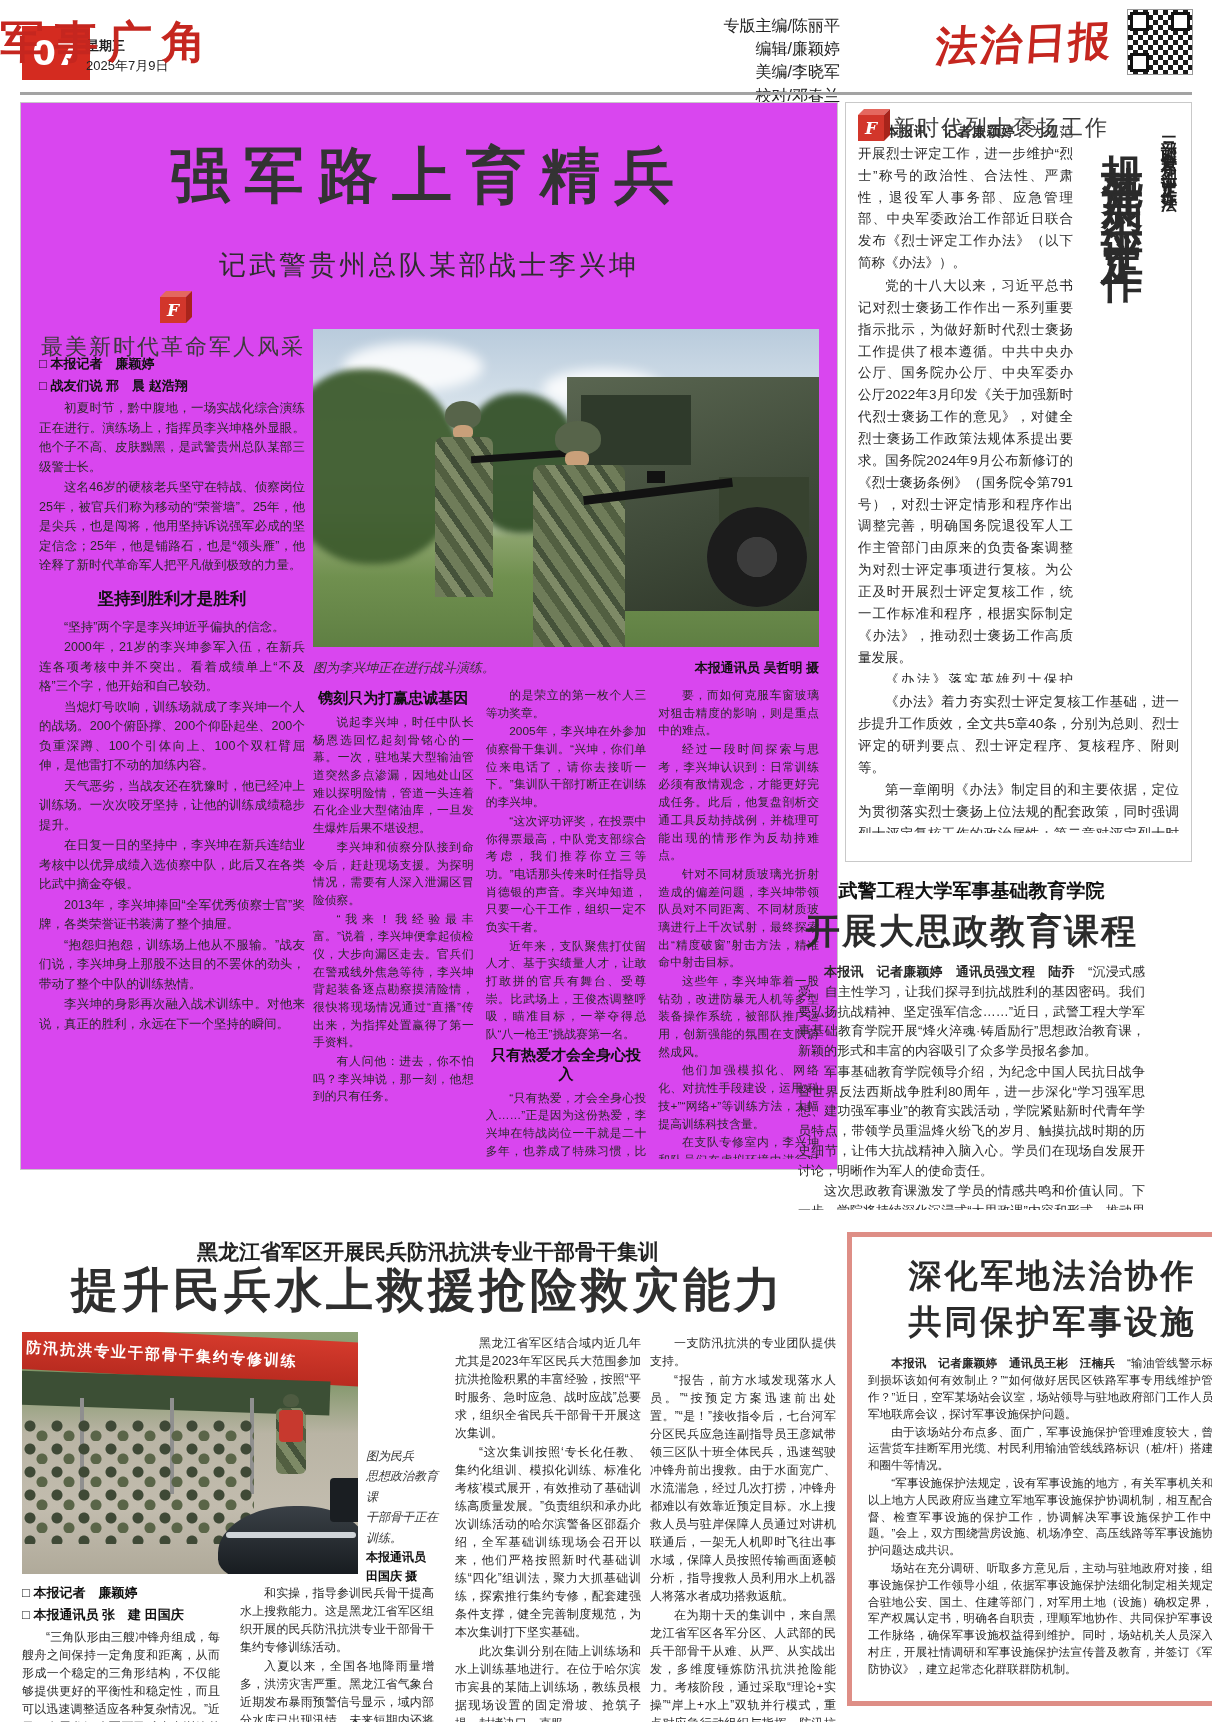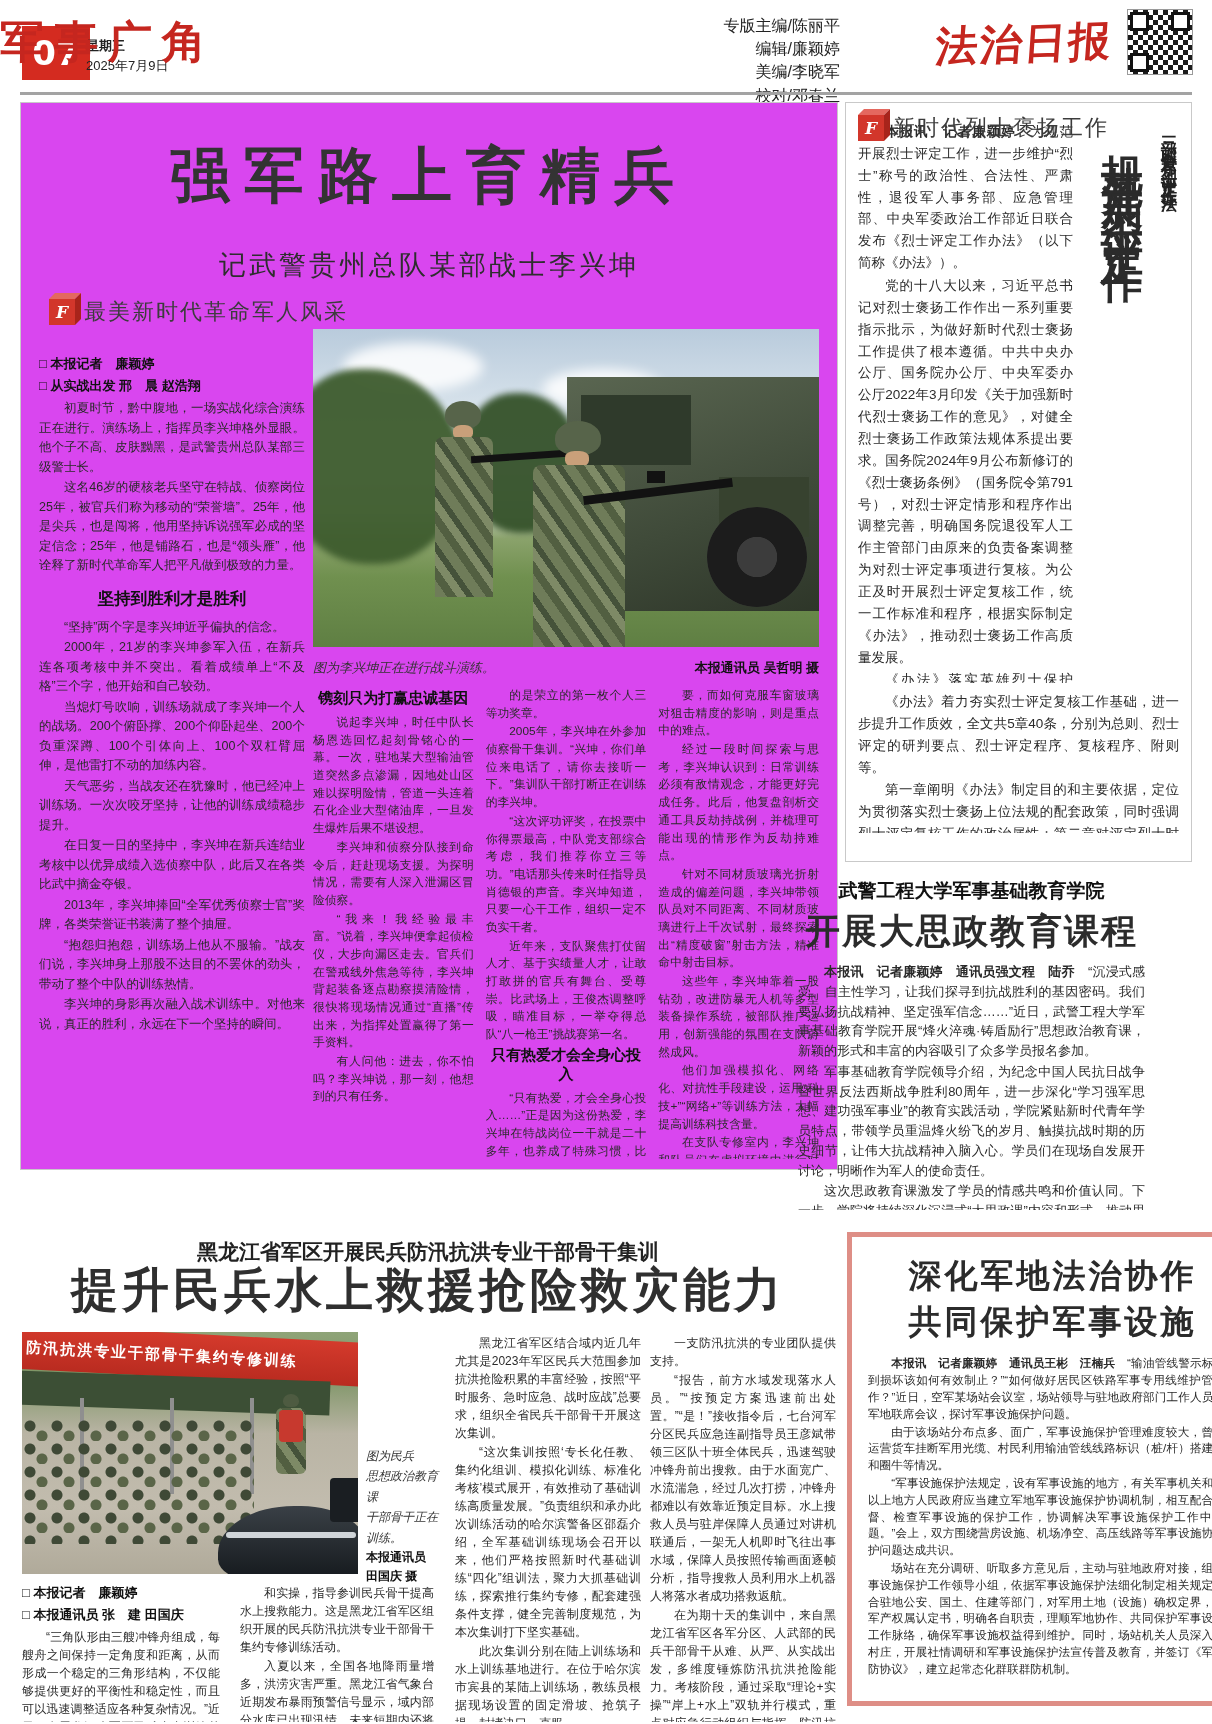--- a/index.html
+++ b/index.html
@@ -37,21 +37,21 @@
            font:700 60px/1 "DejaVu Sans",sans-serif;letter-spacing:14px;}
   .main-deck{position:absolute;left:0;top:144px;width:100%;text-align:center;color:#2e2e2e;
              font-size:27px;font-weight:500;letter-spacing:3px;}
   .badge{position:absolute;display:flex;align-items:center;gap:9px;}
   .badge .txt{font-size:22px;color:#3c3c3c;letter-spacing:2px;}
   .fcube{width:26px;height:26px;background:#d2362b;display:inline-block;position:relative;}
   .fcube .ftop{position:absolute;left:3px;top:-6px;width:26px;height:6px;background:#e4685f;transform:skewX(-45deg);}
   .fcube .fside{position:absolute;right:-6px;top:-3px;width:6px;height:26px;background:#a8241b;transform:skewY(-45deg);}
   .fcube .fletter{position:absolute;inset:0;color:#fff;font:700 italic 17px/26px "DejaVu Serif",serif;text-align:center;}
   .fcube .fletter::after{content:"F";}
-  .main-badge{left:28px;top:194px;}
+  .main-badge{left:20px;top:194px;flex-direction:column;}
   .leftcol{position:absolute;left:18px;top:252px;width:266px;height:792px;}
   .photo1{position:absolute;left:292px;top:226px;width:506px;height:318px;overflow:hidden;
           background:linear-gradient(180deg,#b9cbdc 0%,#dde7ee 30%,#e9eef1 45%,#c9d3c2 58%,#8aa26b 66%,#70904f 78%,#5f7f43 100%);}
   .cloud{position:absolute;background:rgba(255,255,255,.85);border-radius:50%;filter:blur(6px);}
   .treeblob{position:absolute;border-radius:45% 55% 50% 50%;filter:blur(3px);opacity:.95;}
   .vehicle{position:absolute;right:0;top:48px;width:252px;height:234px;
            background:linear-gradient(160deg,#5a6651,#3f4a39 60%,#2e3629);}
   .vehicle .panel{position:absolute;left:14px;top:18px;width:110px;height:70px;background:#2f3a2b;}
   .vehicle .panel2{position:absolute;right:10px;top:100px;width:90px;height:60px;background:#37422f;}
   .wheel{position:absolute;right:12px;bottom:4px;width:100px;height:100px;border-radius:50%;
@@ -159,21 +159,21 @@
     <span class="fcube">
         <i class="ftop"></i>
         <i class="fside"></i>
         <b class="fletter"></b>
       </span>
     <span class="txt">最美新时代革命军人风采</span>
   </div>
 
   <div class="leftcol clip">
     <div class="byline">□ 本报记者　廉颖婷</div>
-    <div class="byline">□ 从实战出发 邢　晨 赵浩翔</div>
+    <div class="byline">□ 战友们说 邢　晨 赵浩翔</div>
     <div>
         <p class="para">初夏时节，黔中腹地，一场实战化综合演练正在进行。演练场上，指挥员李兴坤格外显眼。他个子不高、皮肤黝黑，是武警贵州总队某部三级警士长。</p>
         <p class="para">这名46岁的硬核老兵坚守在特战、侦察岗位25年，被官兵们称为移动的“荣誉墙”。25年，他是尖兵，也是闯将，他用坚持诉说强军必成的坚定信念；25年，他是铺路石，也是“领头雁”，他诠释了新时代革命军人把平凡做到极致的力量。</p>
       </div>
     <div class="subhead">坚持到胜利才是胜利</div>
     <div>
         <p class="para">“坚持”两个字是李兴坤近乎偏执的信念。</p>
         <p class="para">2000年，21岁的李兴坤参军入伍，在新兵连各项考核中并不突出。看着成绩单上“不及格”三个字，他开始和自己较劲。</p>
         <p class="para">当熄灯号吹响，训练场就成了李兴坤一个人的战场。200个俯卧撑、200个仰卧起坐、200个负重深蹲、100个引体向上、100个双杠臂屈伸，是他雷打不动的加练内容。</p>
         <p class="para">天气恶劣，当战友还在犹豫时，他已经冲上训练场。一次次咬牙坚持，让他的训练成绩稳步提升。</p>

